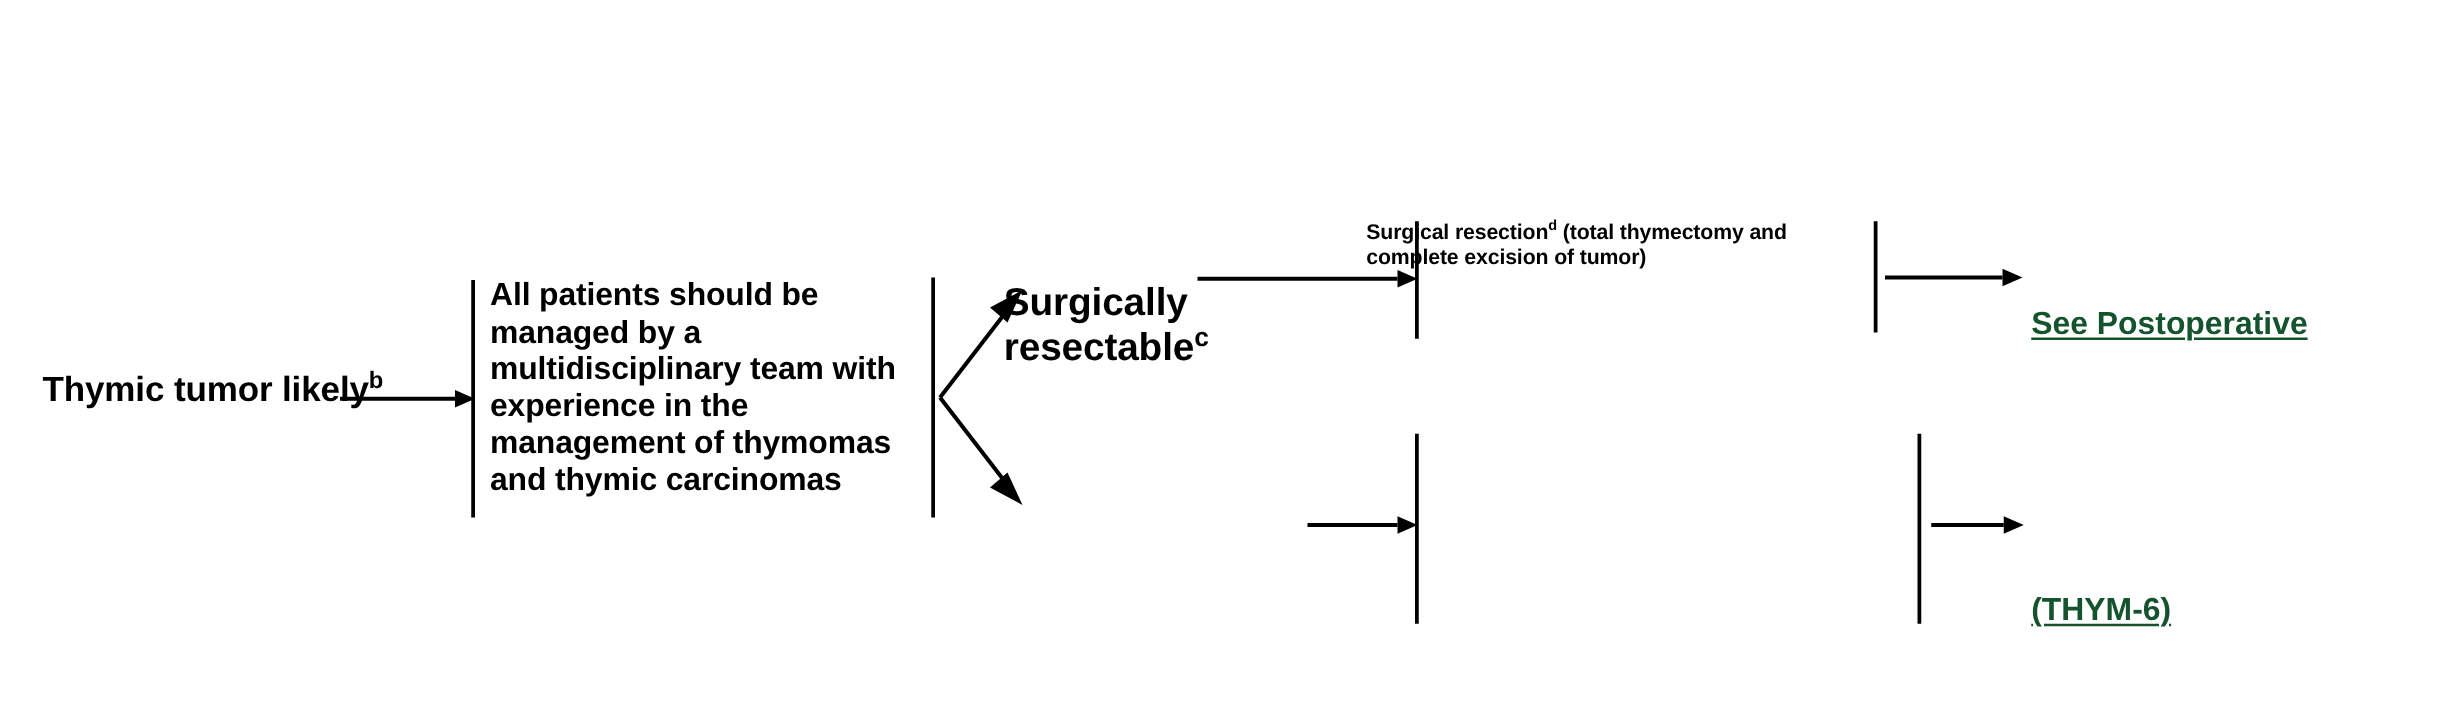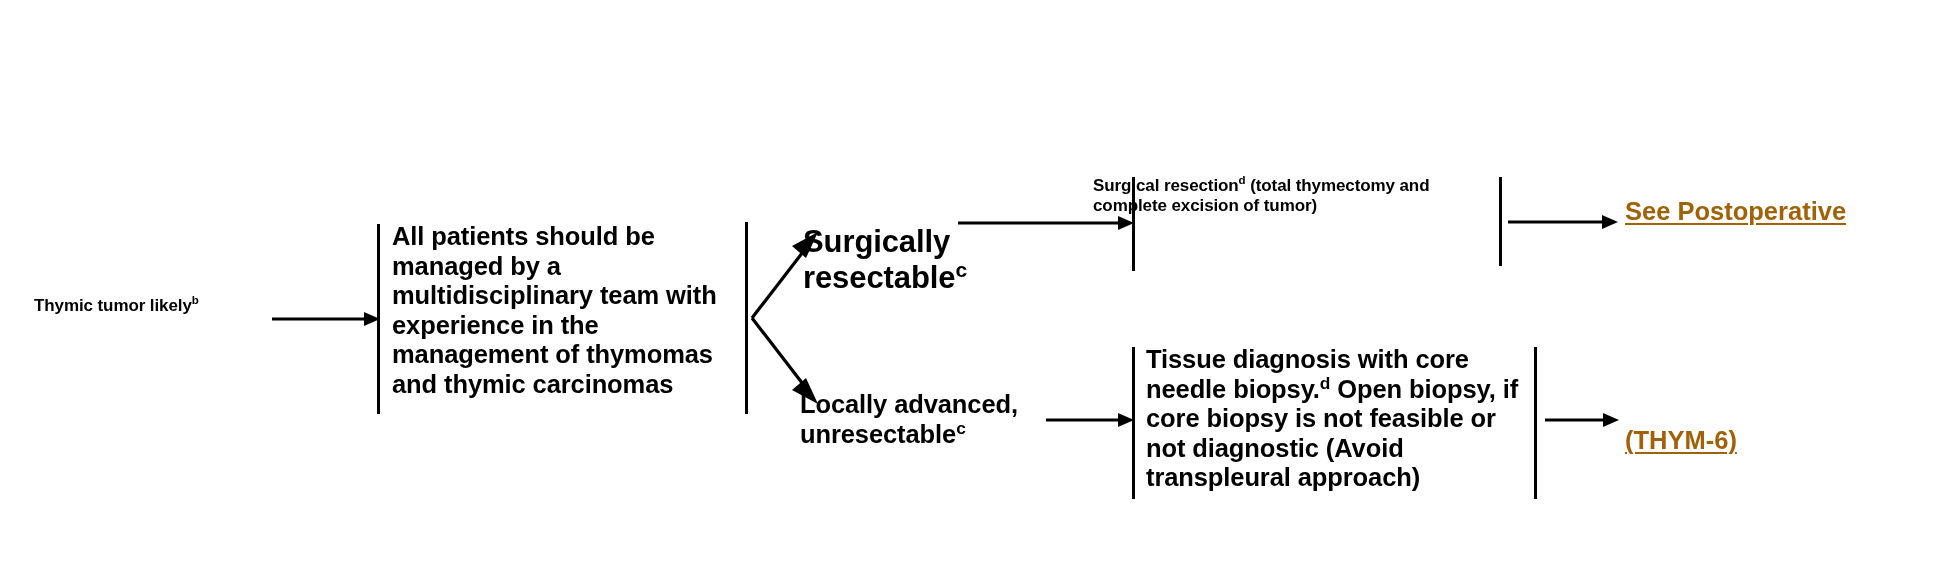--- a/index.html
+++ b/index.html
@@ -23,21 +23,21 @@
     font-weight: bold;
     color: #000000;
     line-height: 1.16;
     letter-spacing: -0.1px;
     white-space: pre-wrap;
   }
   
   #start-node {
     left: 34px;
     top: 296px;
-    font-size: 17px;
+    font-size: 28px;
     white-space: nowrap;
   }
   #mdt-node {
     left: 392px;
     top: 222px;
     font-size: 25.5px;
     width: 330px;
   }
   #branch-resectable {
     left: 803px;
@@ -94,25 +94,26 @@
   }
   .conn polygon {
     fill: #000000;
   }
   
   .link {
     position: absolute;
     font-weight: bold;
     font-size: 25.5px;
     line-height: 1.17;
-    color: #a16207;
+    color: #14532d;
     text-decoration: underline;
     text-decoration-thickness: 2.2px;
     text-underline-offset: 3px;
     cursor: pointer;
+    margin-top: 48px;
   }
   #link-thym3 { left: 1625px; top: 197px; width: 300px; }
   #link-thym4 { left: 1625px; top: 396px; width: 250px; }
 </style>
 </head>
 <body>
 
 <div id="canvas">
 
   <div class="node" id="start-node"><span>Thymic tumor likely</span><sup>b</sup></div>
@@ -130,21 +131,20 @@
 
     <line x1="4" y1="122" x2="58" y2="52"></line>
     <polygon points="70,36 58,62 44,50"></polygon>
 
     <line x1="4" y1="122" x2="58" y2="192"></line>
     <polygon points="70,208 44,194 58,182"></polygon>
   </svg>
 
   <div class="node" id="branch-resectable"><span>Surgically resectable</span><sup>c</sup></div>
 
-  <div class="node" id="branch-unresectable"><span>Locally advanced, unresectable</span><sup>c</sup></div>
 
   <svg class="conn" style="left:958px; top:213px; width:176px; height:20px;" viewBox="0 0 176 20">
     <line x1="0" y1="10" x2="160" y2="10"></line>
     <polygon points="160,3 176,10 160,17"></polygon>
   </svg>
 
   <svg class="conn" style="left:1046px; top:410px; width:88px; height:20px;" viewBox="0 0 88 20">
     <line x1="0" y1="10" x2="72" y2="10"></line>
     <polygon points="72,3 88,10 72,17"></polygon>
   </svg>
@@ -152,21 +152,20 @@
   <div class="vrule" id="rule-surg-left"></div>
   <div class="node" id="surgery-node"><span>Surgical resection</span><sup>d</sup><span> (total thymectomy and complete excision of tumor)</span></div>
   <div class="vrule" id="rule-surg-right"></div>
 
   <svg class="conn" style="left:1508px; top:212px; width:110px; height:20px;" viewBox="0 0 110 20">
     <line x1="0" y1="10" x2="94" y2="10"></line>
     <polygon points="94,3 110,10 94,17"></polygon>
   </svg>
 
   <div class="vrule" id="rule-biop-left"></div>
-  <div class="node" id="biopsy-node"><span>Tissue diagnosis with core needle biopsy.</span><sup>d</sup><span> Open biopsy, if core biopsy is not feasible or not diagnostic (Avoid transpleural approach)</span></div>
   <div class="vrule" id="rule-biop-right"></div>
 
   <svg class="conn" style="left:1545px; top:410px; width:74px; height:20px;" viewBox="0 0 74 20">
     <line x1="0" y1="10" x2="58" y2="10"></line>
     <polygon points="58,3 74,10 58,17"></polygon>
   </svg>
 
   <a class="link" id="link-thym3" href="#"><span>See Postoperative </span><br></a>
 
   <a class="link" id="link-thym4" href="#"><br><span>(THYM-6)</span></a>

